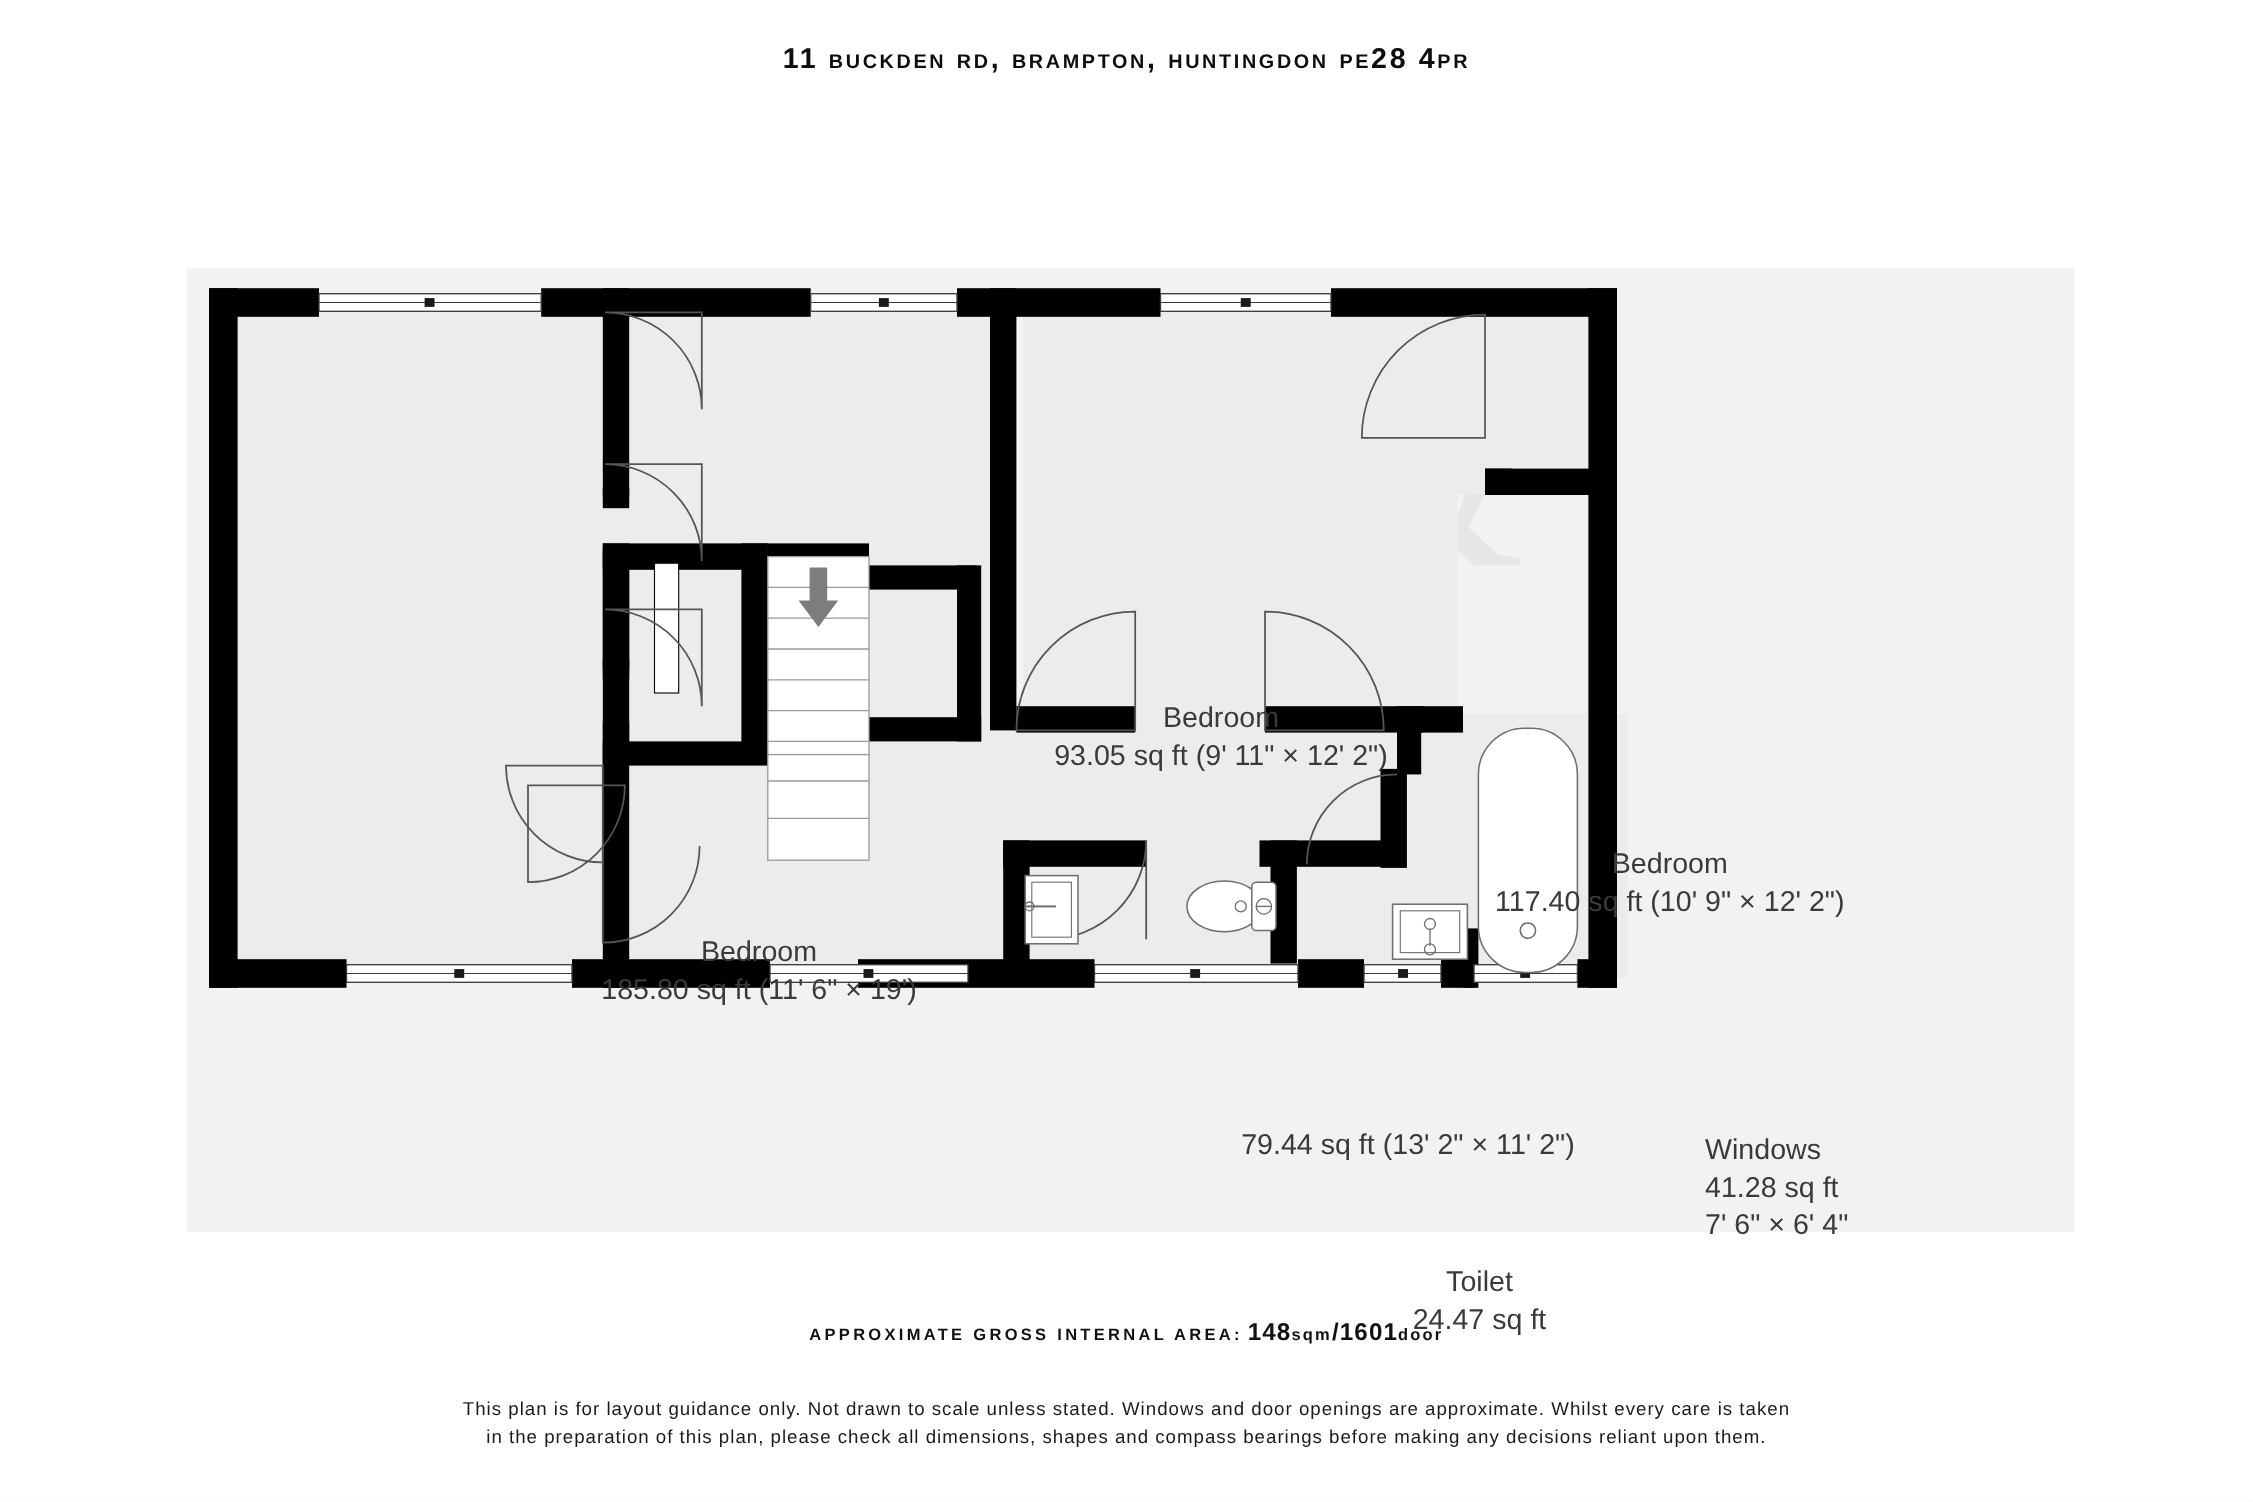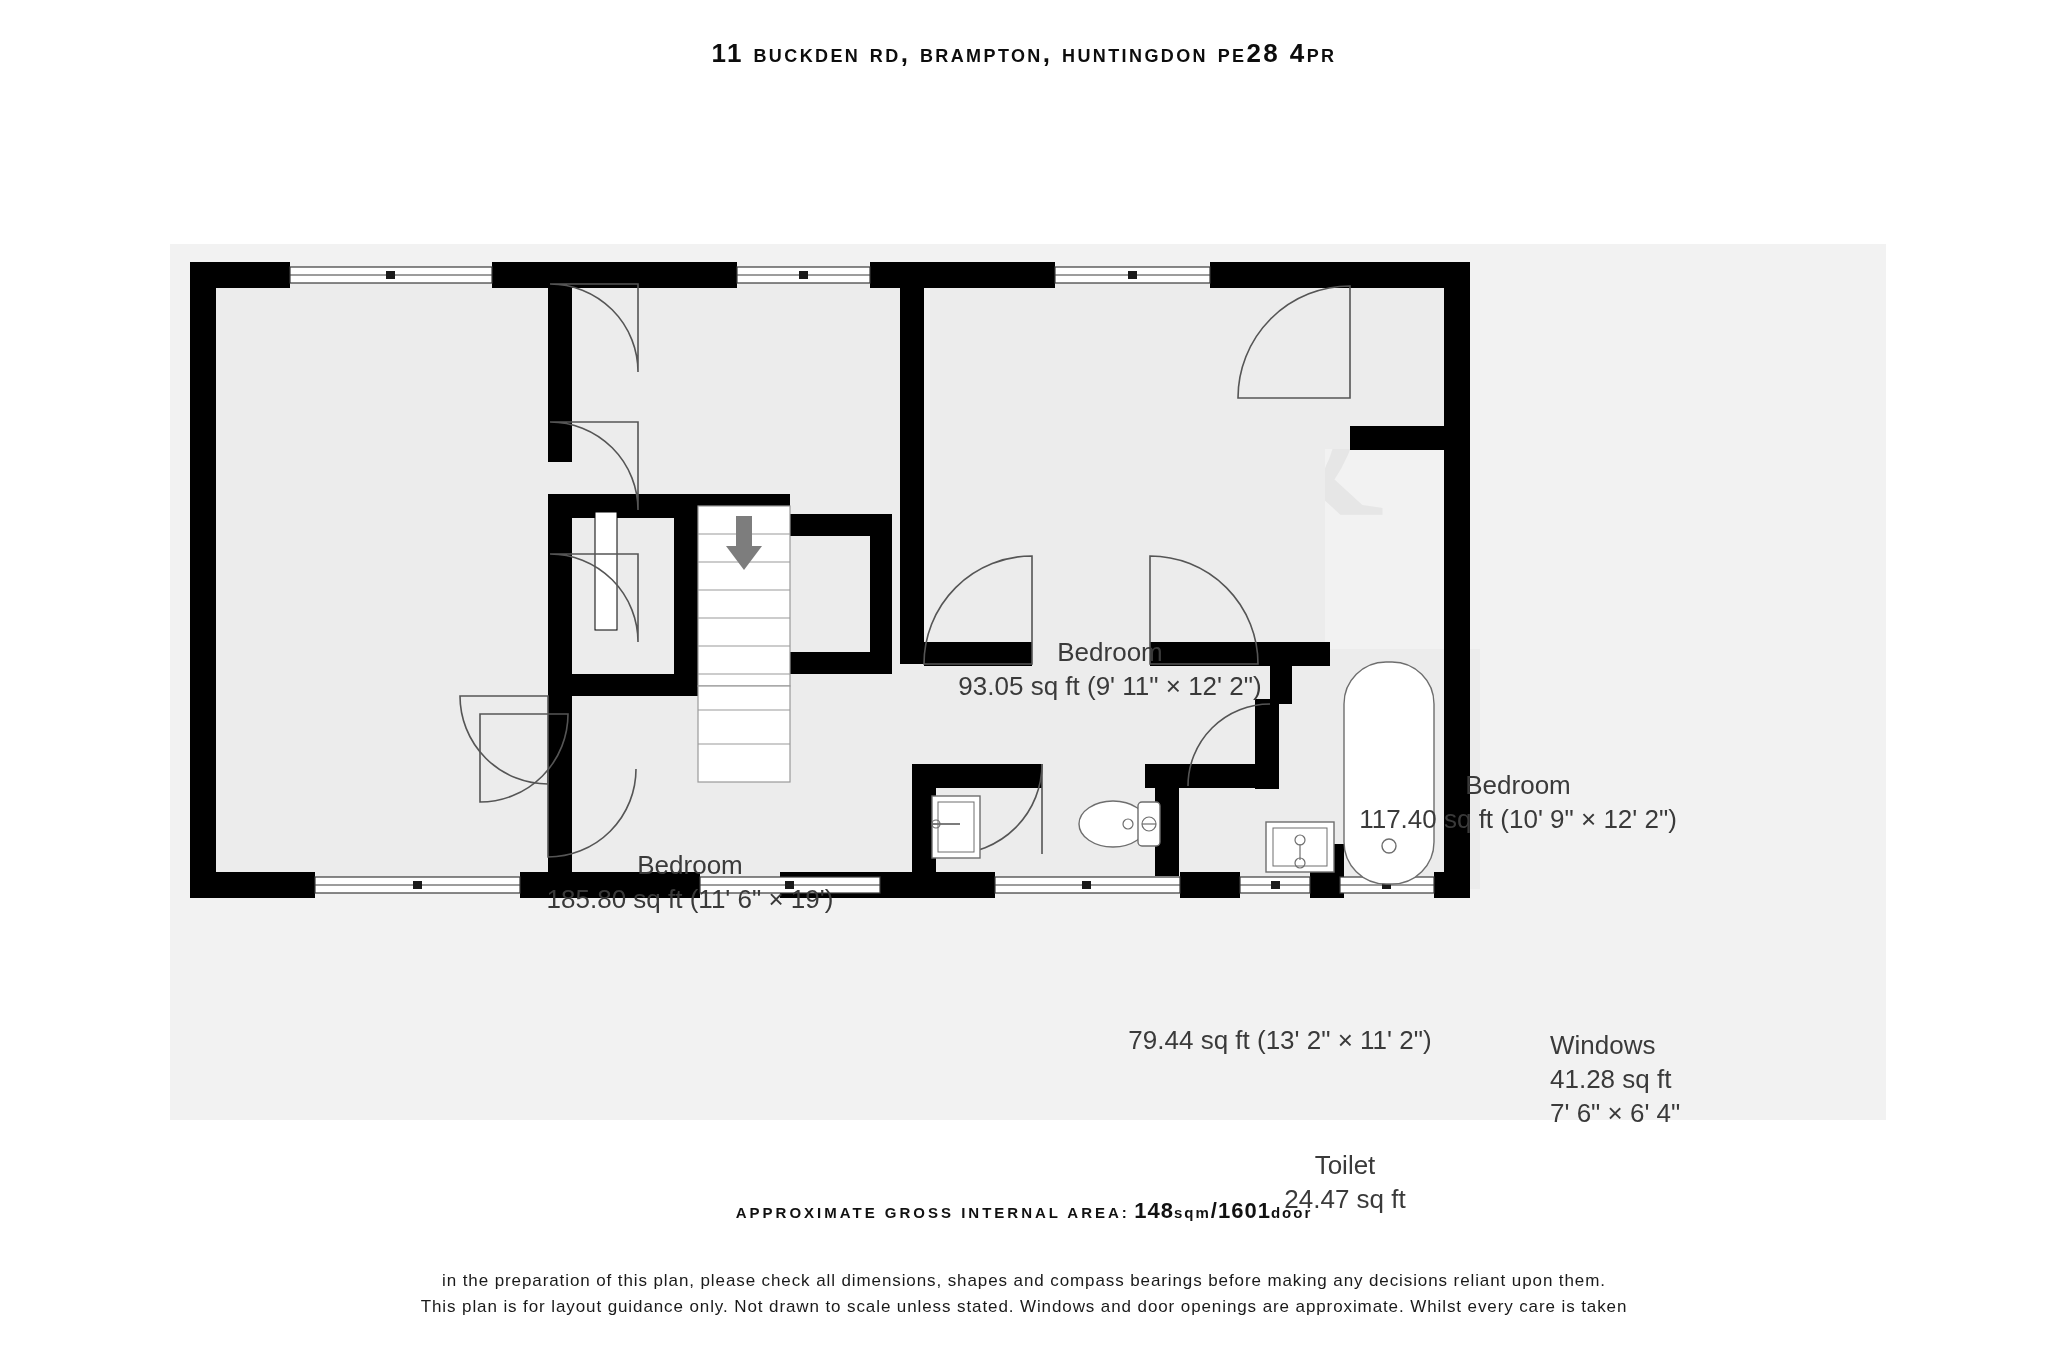--- a/index.html
+++ b/index.html
@@ -381,17 +381,17 @@
   </div>
 
   <div class="gross-area">
     <span class="ga-label">Approximate gross internal area:</span>
     <span class="ga-value">
       <span>148</span><span class="unit">sqm</span><span>/</span><span>1601</span><span class="unit">door</span>
     </span>
   </div>
 
   <div class="disclaimer">
+    <span>This plan is for layout guidance only. Not drawn to scale unless stated. Windows and door openings are approximate. Whilst every care is taken</span>
     <span>in the preparation of this plan, please check all dimensions, shapes and compass bearings before making any decisions reliant upon them.</span>
-    <span>This plan is for layout guidance only. Not drawn to scale unless stated. Windows and door openings are approximate. Whilst every care is taken</span>
   </div>
 
 </div>
 
 </body></html>

